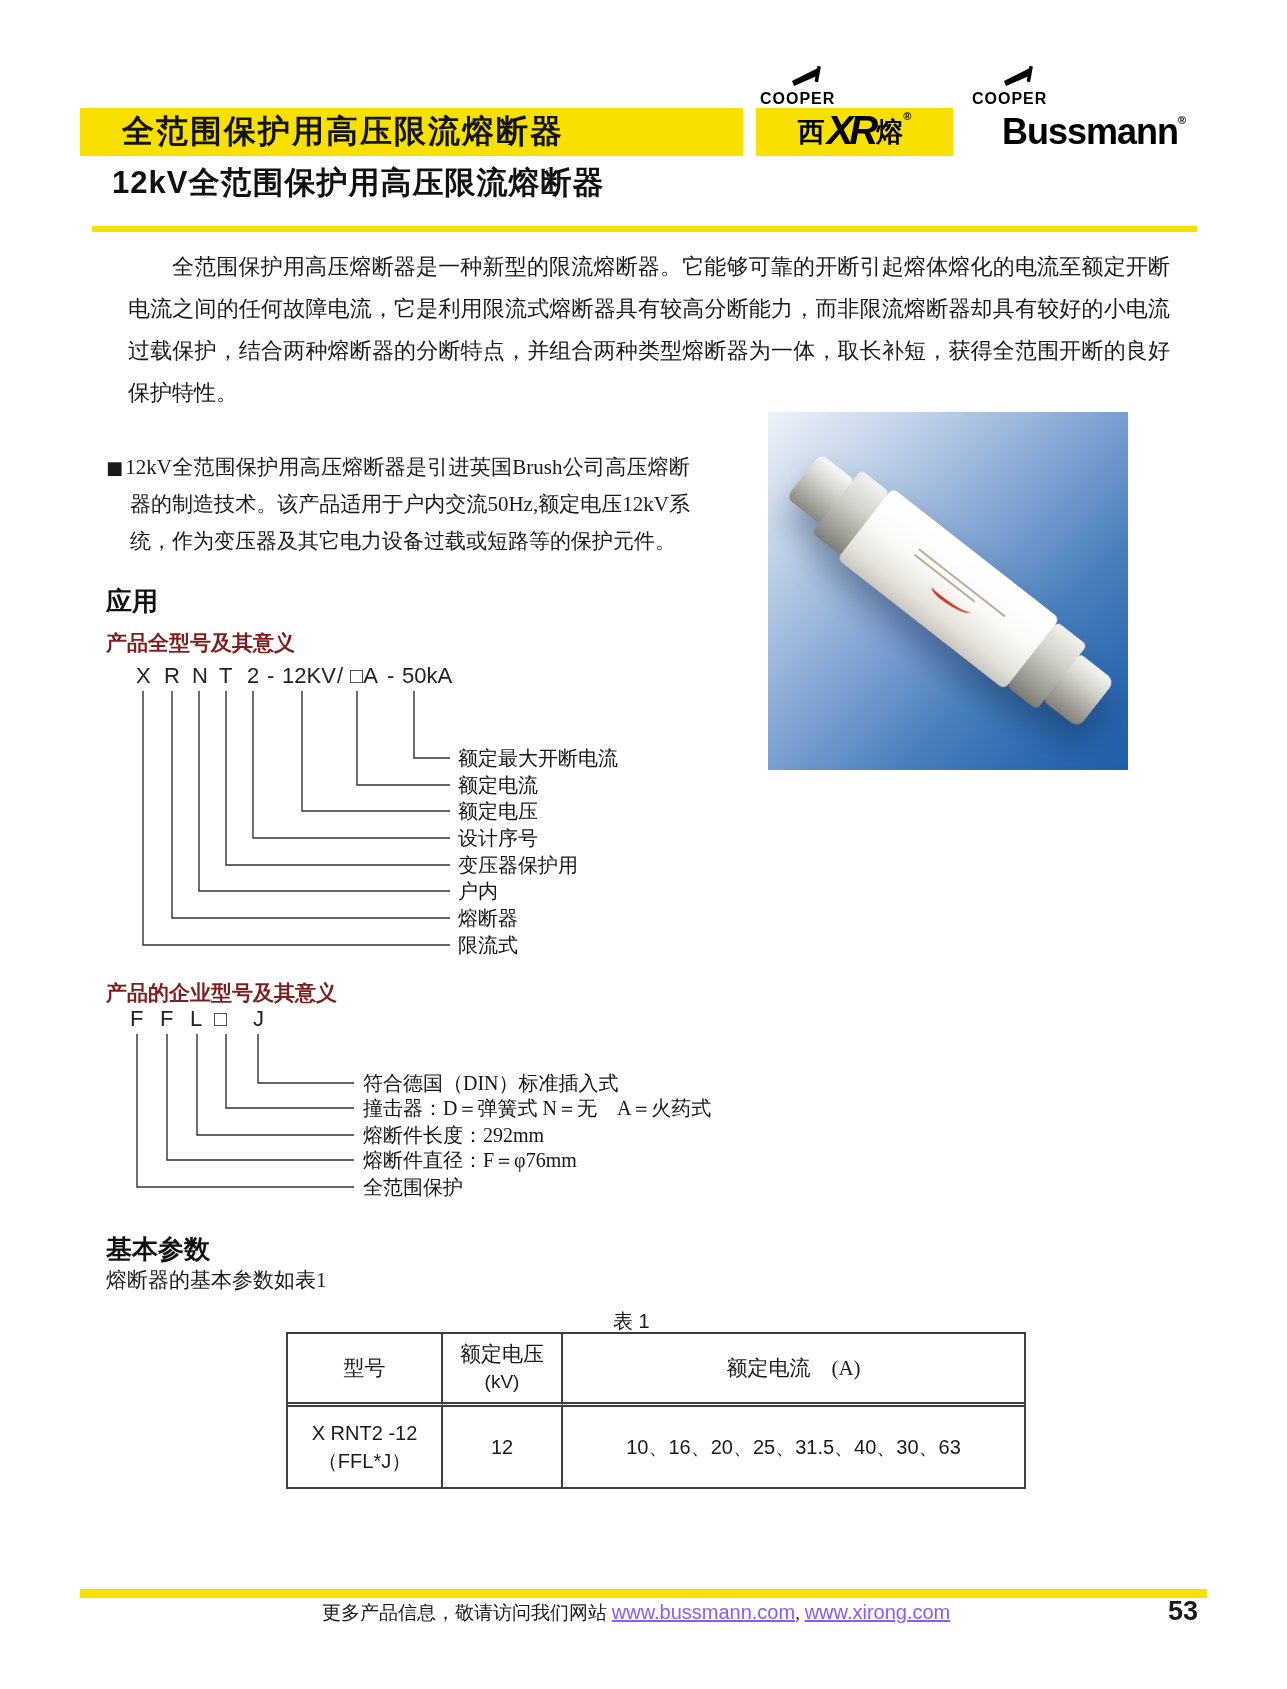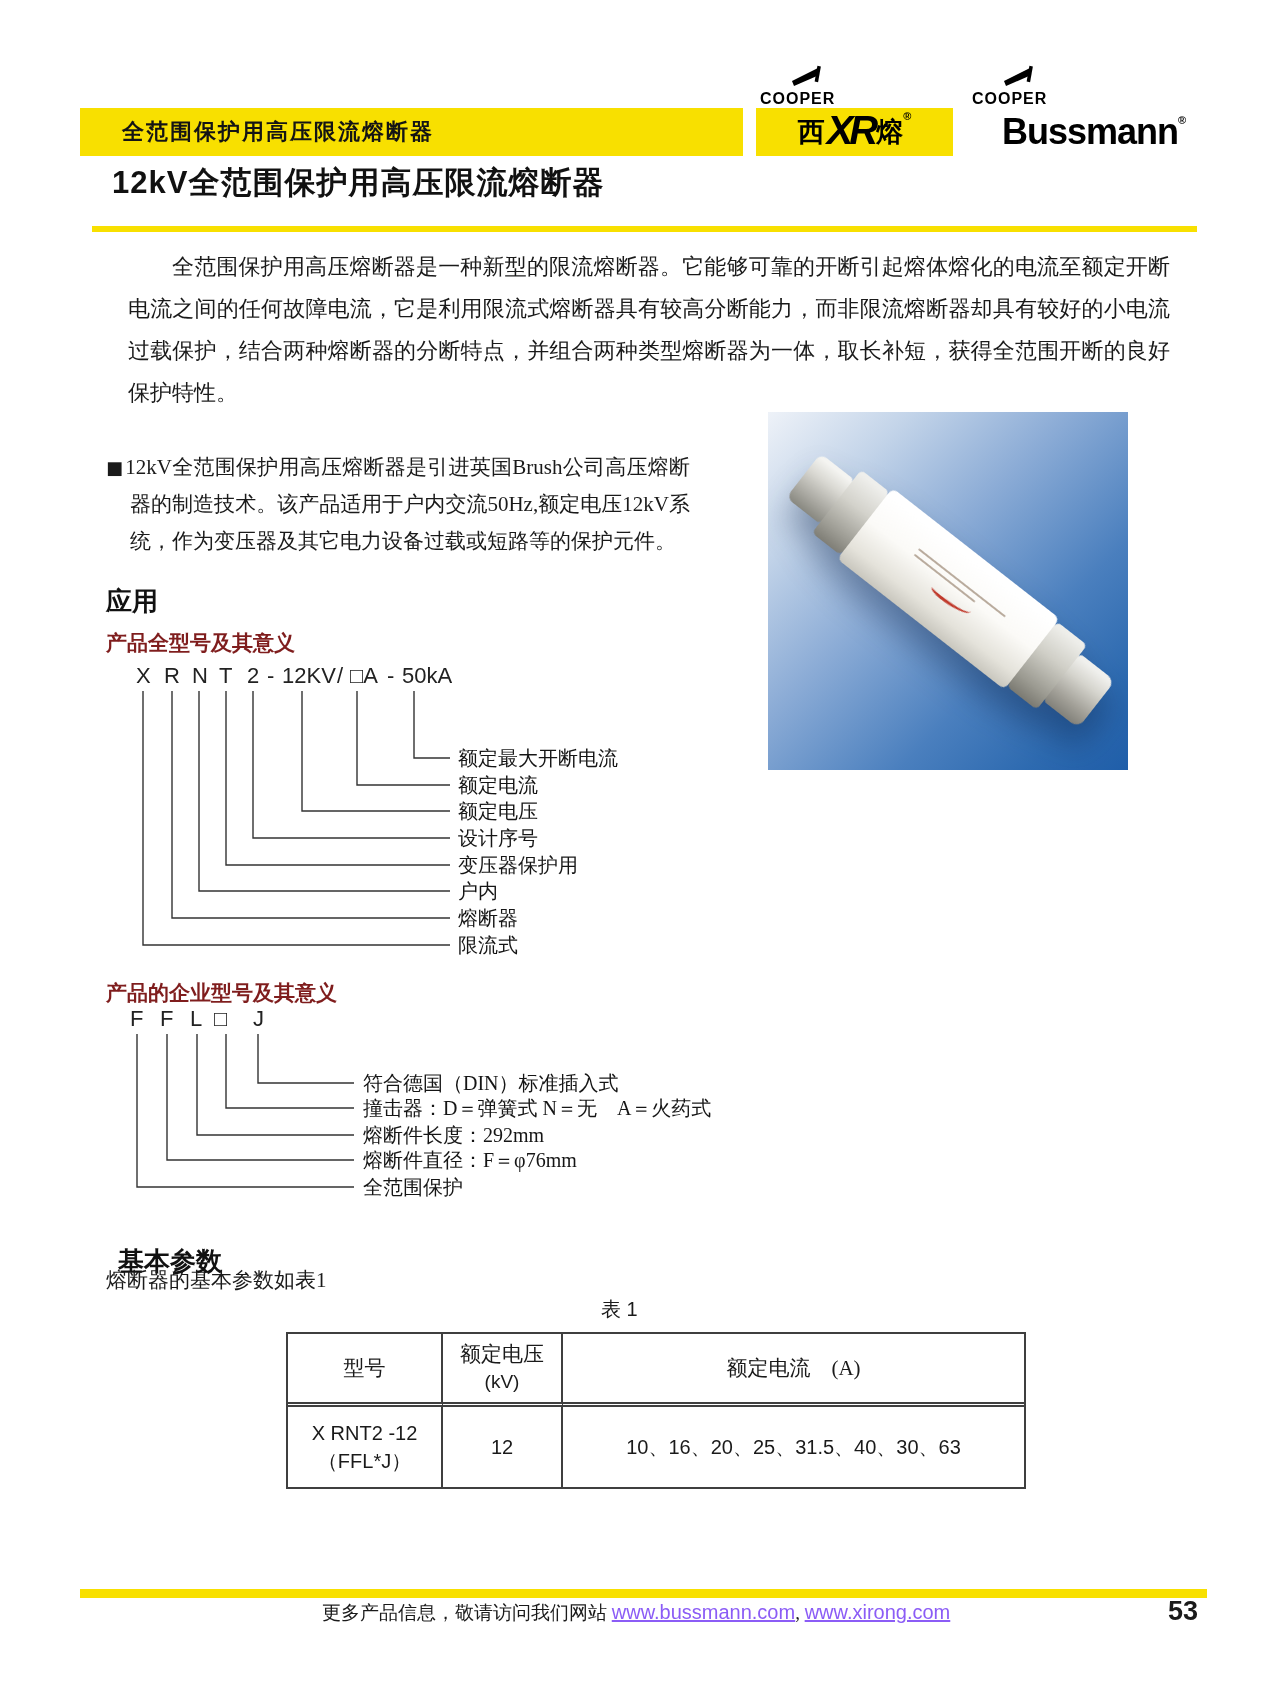--- a/index.html
+++ b/index.html
@@ -15,21 +15,21 @@
     color:var(--text-black);
   }
   .sans{font-family:"Liberation Sans","DejaVu Sans",sans-serif;}
 
   
   .hbar{
     position:absolute; left:80px; top:108px; width:663px; height:48px;
     background:var(--accent-yellow); display:flex; align-items:center;
   }
   .hbar-title{
-    padding-left:42px; font-size:22px; font-weight:bold; letter-spacing:2px;
+    padding-left:42px; font-size:32px; font-weight:bold; letter-spacing:2px;
     font-family:"Liberation Sans","DejaVu Sans",sans-serif; color:#141414;
   }
   .cooper{
     position:absolute; top:64px; width:110px; height:44px;
     font-family:"Liberation Sans","DejaVu Sans",sans-serif;
   }
   .cooper .ctext{
     position:absolute; left:0; bottom:0; font-size:16px; font-weight:bold;
     letter-spacing:1px; color:#000;
   }
@@ -72,23 +72,23 @@
     font-size:21px; line-height:37px; text-align:justify;
     padding-left:24px; text-indent:-24px;
   }
   .fmark{font-family:"DejaVu Sans",sans-serif; font-size:18px; margin-right:2px;}
 
   
   .h-app{position:absolute; left:106px; top:584px; margin:0; font-size:26px; font-weight:bold; color:#111;}
   .h-sub{position:absolute; margin:0; font-size:21px; font-weight:bold; color:#7f1d1d;}
   .h-sub.model{left:106px; top:629px;}
   .h-sub.enterprise{left:106px; top:979px;}
-  .h-basic{position:absolute; left:106px; top:1232px; margin:12px; font-size:26px; font-weight:bold; color:#111;}
+  .h-basic{position:absolute; left:106px; top:1232px; margin:0; font-size:26px; font-weight:bold; color:#111;}
   .basic-note{position:absolute; left:106px; top:1266px; margin:0; font-size:21px;}
-  .tbl-caption{position:absolute; left:597px; top:1292px; margin:4px; font-size:20px;
+  .tbl-caption{position:absolute; left:597px; top:1292px; margin:16px; font-size:20px;
     font-family:"Liberation Sans","DejaVu Sans",sans-serif;}
 
   
   .diagram{position:absolute; left:106px; width:680px;}
   .d1{top:663px; height:305px;}
   .d2{top:1006px; height:200px;}
   .diagram svg{position:absolute; left:0; top:0;}
   .ct{
     position:absolute; top:0; font-family:"Liberation Sans","DejaVu Sans",sans-serif;
     font-size:22px; color:#222; white-space:nowrap;

